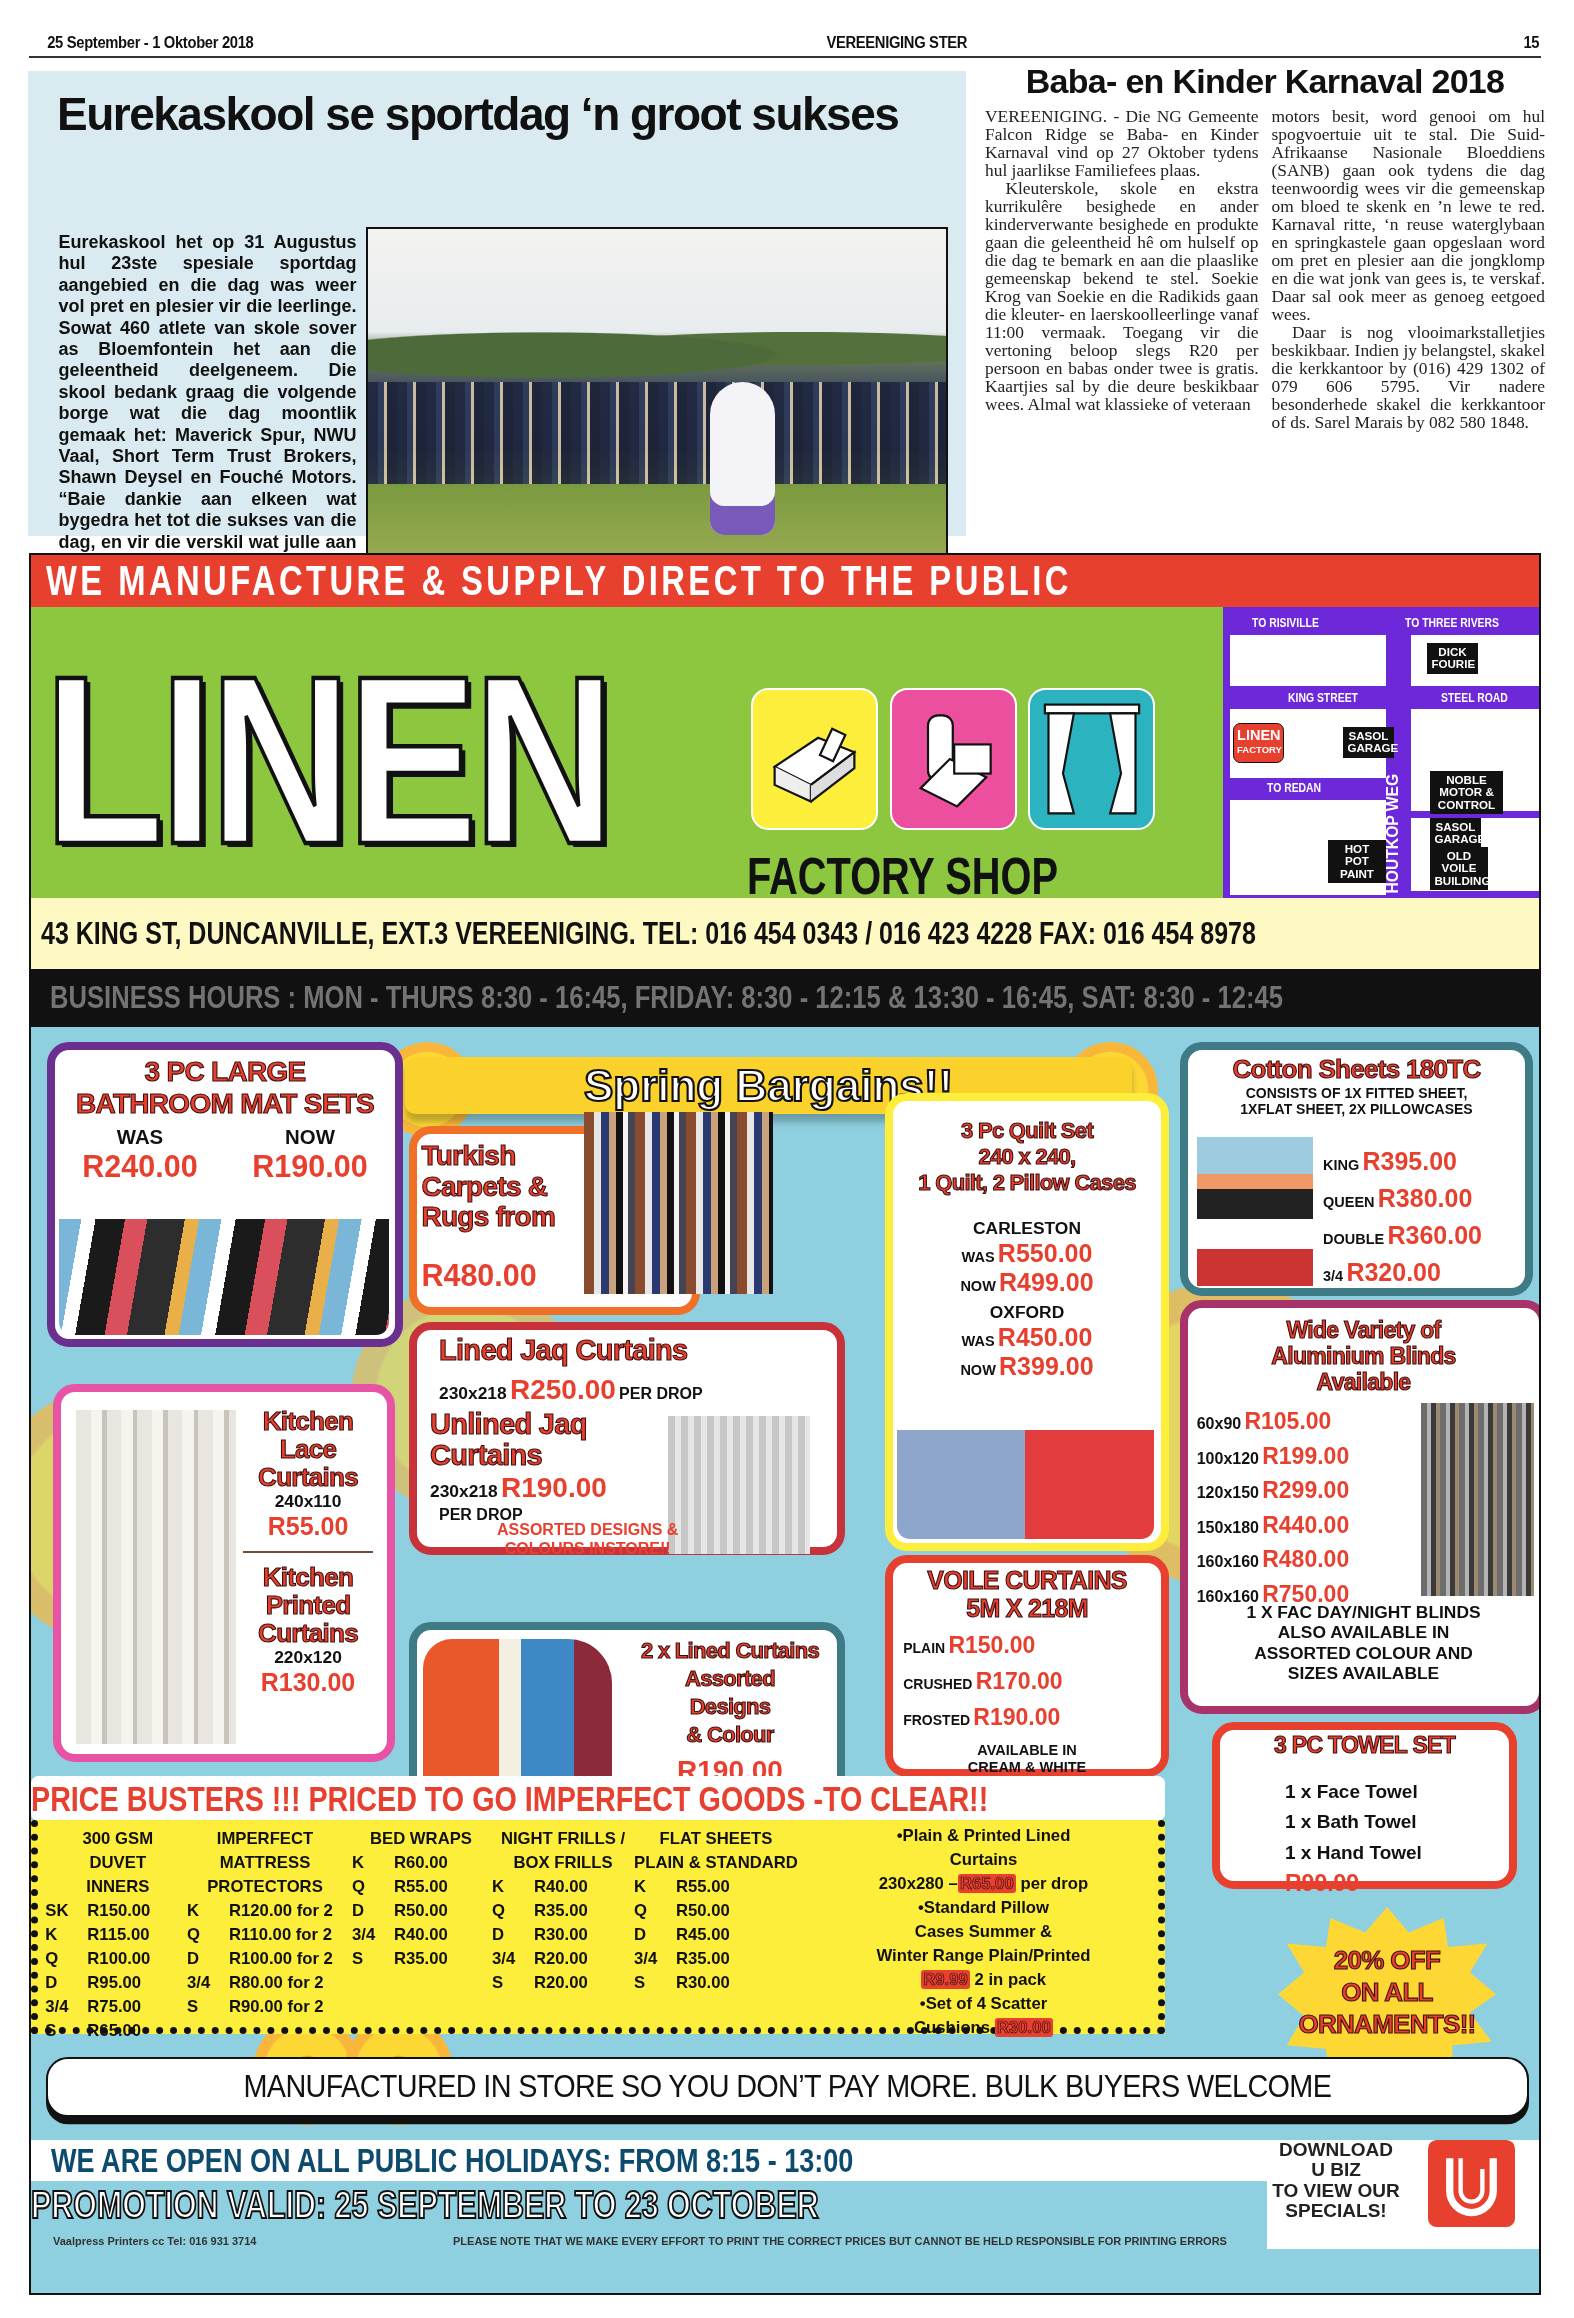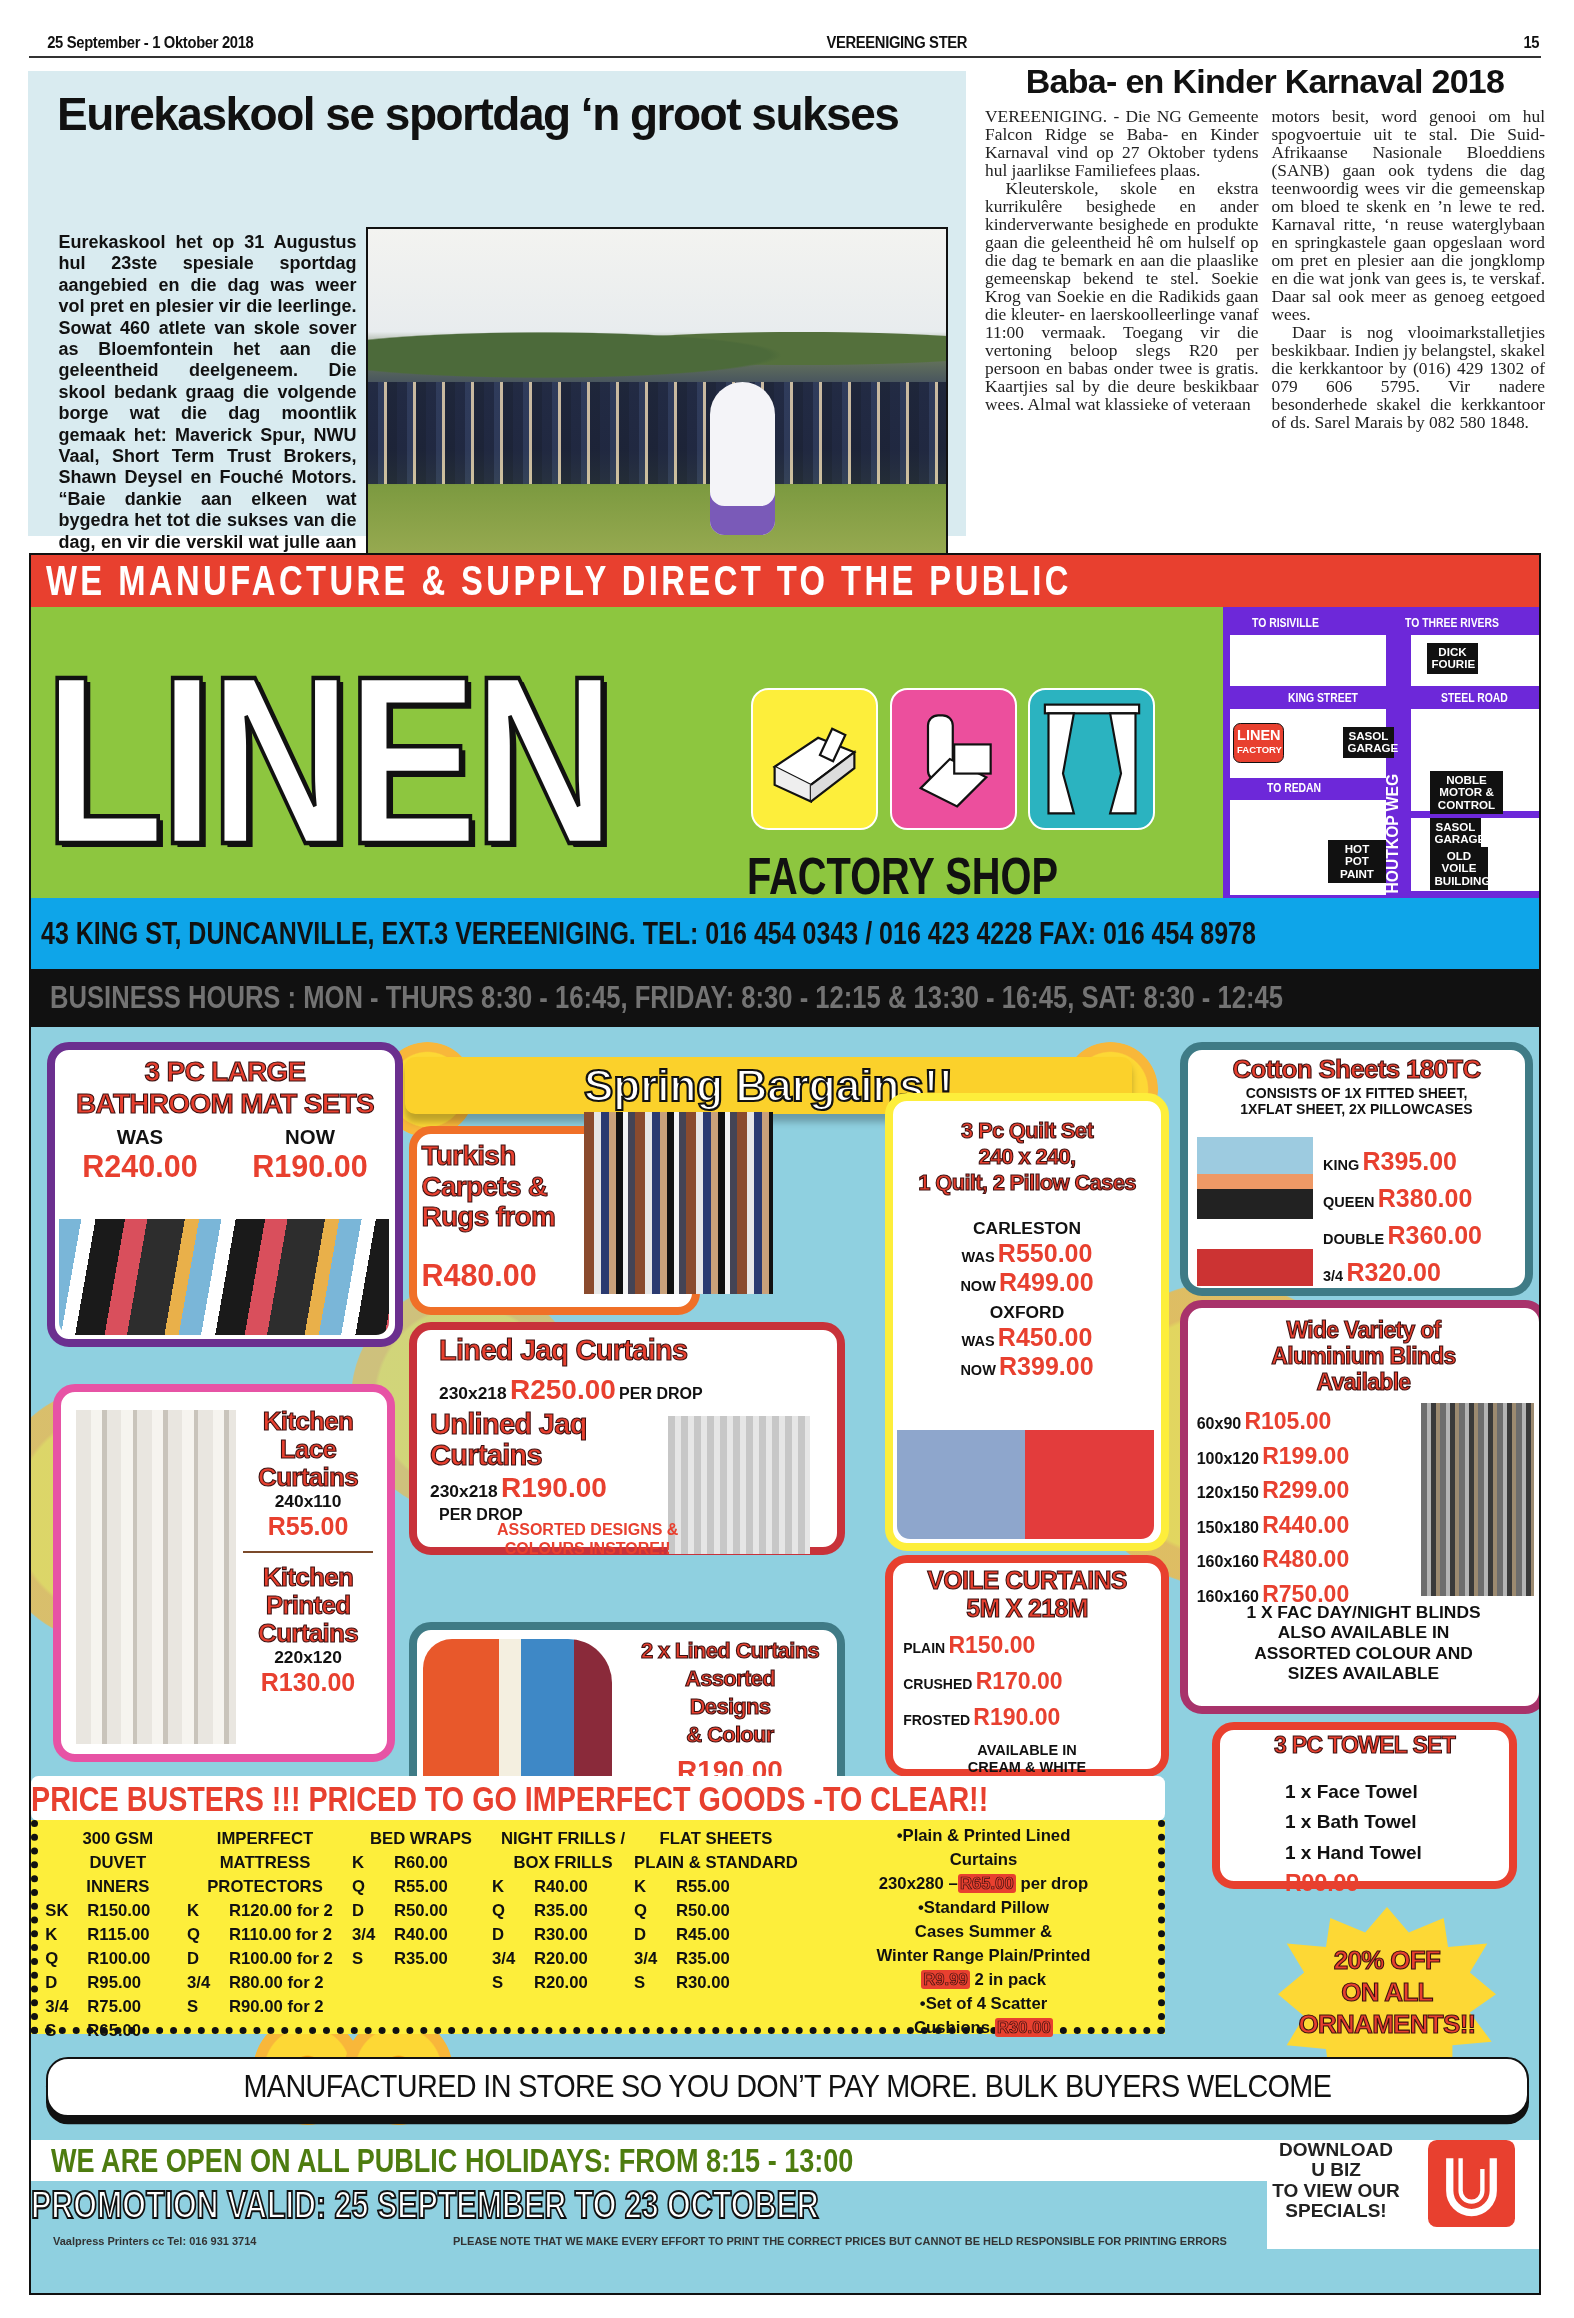--- a/index.html
+++ b/index.html
@@ -35,42 +35,42 @@
   .ad-green { position: absolute; left: 0; top: 52px; width: 1192px; height: 291px; background: #8dc63f; }
   .linen { position: absolute; left: 13px; top: 44px; font-size: 240px; font-weight: bold; color: #fff; -webkit-text-stroke: 4.4px #111; letter-spacing: -5.8px; line-height: 218px; transform: scaleX(0.82); transform-origin: left; text-shadow: 5.8px 4.4px 0 #111; }
   .tiles { position: absolute; left: 720px; top: 81px; display: flex; gap: 11.6px; }
   .tile { width: 127px; height: 142px; border-radius: 17.4px; border: 2.9px solid #fff; display: flex; align-items: center; justify-content: center; }
   .factory-shop { position: absolute; left: 716px; top: 240px; font-size: 51px; font-weight: bold; color: #111; transform: scaleX(0.78); transform-origin: left; white-space: nowrap; }
   .map { position: absolute; left: 1192px; top: 52px; width: 320px; height: 291px; background: #6d28d9; }
   .map .blk { position: absolute; background: #fff; }
   .map .lbl { position: absolute; color: #fff; font-size: 13px; font-weight: bold; line-height: 13px; white-space: nowrap; transform: scaleX(0.8); transform-origin: left; }
   .map .box { position: absolute; background: #111; color: #fff; font-size: 11.6px; font-weight: bold; text-align: center; line-height: 12.4px; padding: 2.9px 4.4px; }
   .map .linenbox { position: absolute; background: #e8402f; color: #fff; border: 1.5px solid #111; border-radius: 7.3px; font-weight: bold; text-align: center; font-size: 14.5px; line-height: 14.5px; padding: 4.4px 2.9px; }
-  .addr { position: absolute; left: 0; top: 343px; width: 100%; height: 71px; background: #0ea5e9; font-weight: bold; font-size: 30.5px; line-height: 71px; white-space: nowrap; padding-left: 10.2px; }
+  .addr { position: absolute; left: 0; top: 343px; width: 100%; height: 71px; background: #fef9c3; font-weight: bold; font-size: 30.5px; line-height: 71px; white-space: nowrap; padding-left: 10.2px; }
   .addr span { display: inline-block; transform: scaleX(0.82); transform-origin: left; }
   .hours { position: absolute; left: 0; top: 414px; width: 100%; height: 58px; background: #111; color: #737373; font-weight: bold; font-size: 32px; line-height: 57px; white-space: nowrap; padding-left: 19px; }
   .hours span { display: inline-block; transform: scaleX(0.8); transform-origin: left; }
 
   .flowers { position: absolute; border-radius: 50%; background: radial-gradient(circle, #f39c12 0 18%, #fdd835 20% 55%, #f8b73a 57% 70%, transparent 72%); }
   .card { position: absolute; background: #fff; border-radius: 22px; }
   .ttl { color: #e8402f; font-weight: bold; -webkit-text-stroke: 1.1px #3a1010; text-align: center; letter-spacing: -0.7px; }
   .price { color: #e8402f; font-weight: bold; }
   .dark { color: #111; font-weight: bold; }
   .banner-spring { position: absolute; left: 374px; top: 502px; width: 727px; height: 57px; background: #fbd12b; border-radius: 10.2px; box-shadow: 0 7.3px 7.3px rgba(0,0,0,.25); text-align: center; font-size: 44px; font-weight: bold; color: #fff; -webkit-text-stroke: 2.2px #111; line-height: 57px; }
   .pb-title { position: absolute; left: 0; top: 1221px; width: 1134px; height: 45px; background: #fff; color: #e8402f; font-weight: bold; font-size: 35px; line-height: 45px; padding-left: 0; white-space: nowrap; border-radius: 7.3px; }
   .pb-title span { display: inline-block; transform: scaleX(0.82); transform-origin: left; }
   .pb { position: absolute; left: 0; top: 1265px; width: 1134px; height: 214px; background: #fdee3b; border-left: 7.3px dotted #111; border-right: 7.3px dotted #111; border-bottom: 7.3px dotted #111; }
   .pbcol { position: absolute; top: 7.3px; font-weight: bold; font-size: 16.7px; line-height: 24px; }
   .pbcol .hd { text-align: center; }
   .pbrow { display: flex; }
   .pbrow .k { width: 42px; }
   .strike { background: #e8402f; color: #e8402f; -webkit-text-stroke: 0.7px #3a1010; border-radius: 2.9px; padding: 0 2.2px; }
   .manuf { position: absolute; left: 14.5px; top: 1502px; width: 1483px; height: 60px; background: #fff; border-radius: 22px; border: 2.9px solid #111; box-shadow: 0 7.3px 0 #111; text-align: center; font-size: 32px; line-height: 54px; white-space: nowrap; }
   .manuf span { display: inline-block; transform: scaleX(0.9); letter-spacing: -0.7px; }
-  .holiday { position: absolute; left: 0; top: 1585px; width: 1251px; height: 41px; background: #fff; color: #4d7c0f; font-weight: bold; font-size: 33px; line-height: 41px; padding-left: 20.4px; white-space: nowrap; }
+  .holiday { position: absolute; left: 0; top: 1585px; width: 1251px; height: 41px; background: #fff; color: #0c4a6e; font-weight: bold; font-size: 33px; line-height: 41px; padding-left: 20.4px; white-space: nowrap; }
   .holiday span { display: inline-block; transform: scaleX(0.82); transform-origin: left; }
   .promo { position: absolute; left: 0; top: 1626px; width: 1236px; height: 47px; color: #fff; font-weight: bold; font-size: 39px; line-height: 47px; -webkit-text-stroke: 2.2px #111; white-space: nowrap; }
   .promo span { display: inline-block; transform: scaleX(0.78); transform-origin: left; }
   .ubiz { position: absolute; left: 1236px; top: 1585px; width: 276px; height: 109px; background: #fff; }
   .ubiz-text { position: absolute; left: 0; top: 0; width: 138px; text-align: center; font-weight: bold; font-size: 19px; line-height: 20.4px; color: #222; }
   .ubiz-logo { position: absolute; left: 161px; top: 0; width: 87px; height: 87px; background: #e8402f; border-radius: 8.7px; }
   .footnote { position: absolute; top: 1680px; font-size: 11px; font-weight: bold; color: #333; white-space: nowrap; }
   .starburst { position: absolute; left: 1247px; top: 1352px; width: 218px; height: 182px; background: #fdd835; clip-path: polygon(50% 0%, 60% 14%, 76% 6%, 78% 22%, 96% 20%, 88% 36%, 100% 48%, 88% 58%, 98% 74%, 80% 76%, 80% 94%, 64% 86%, 52% 100%, 42% 86%, 24% 96%, 22% 78%, 4% 76%, 12% 60%, 0% 48%, 12% 36%, 4% 20%, 22% 22%, 24% 6%, 40% 14%); }
 </style>
 </head>

